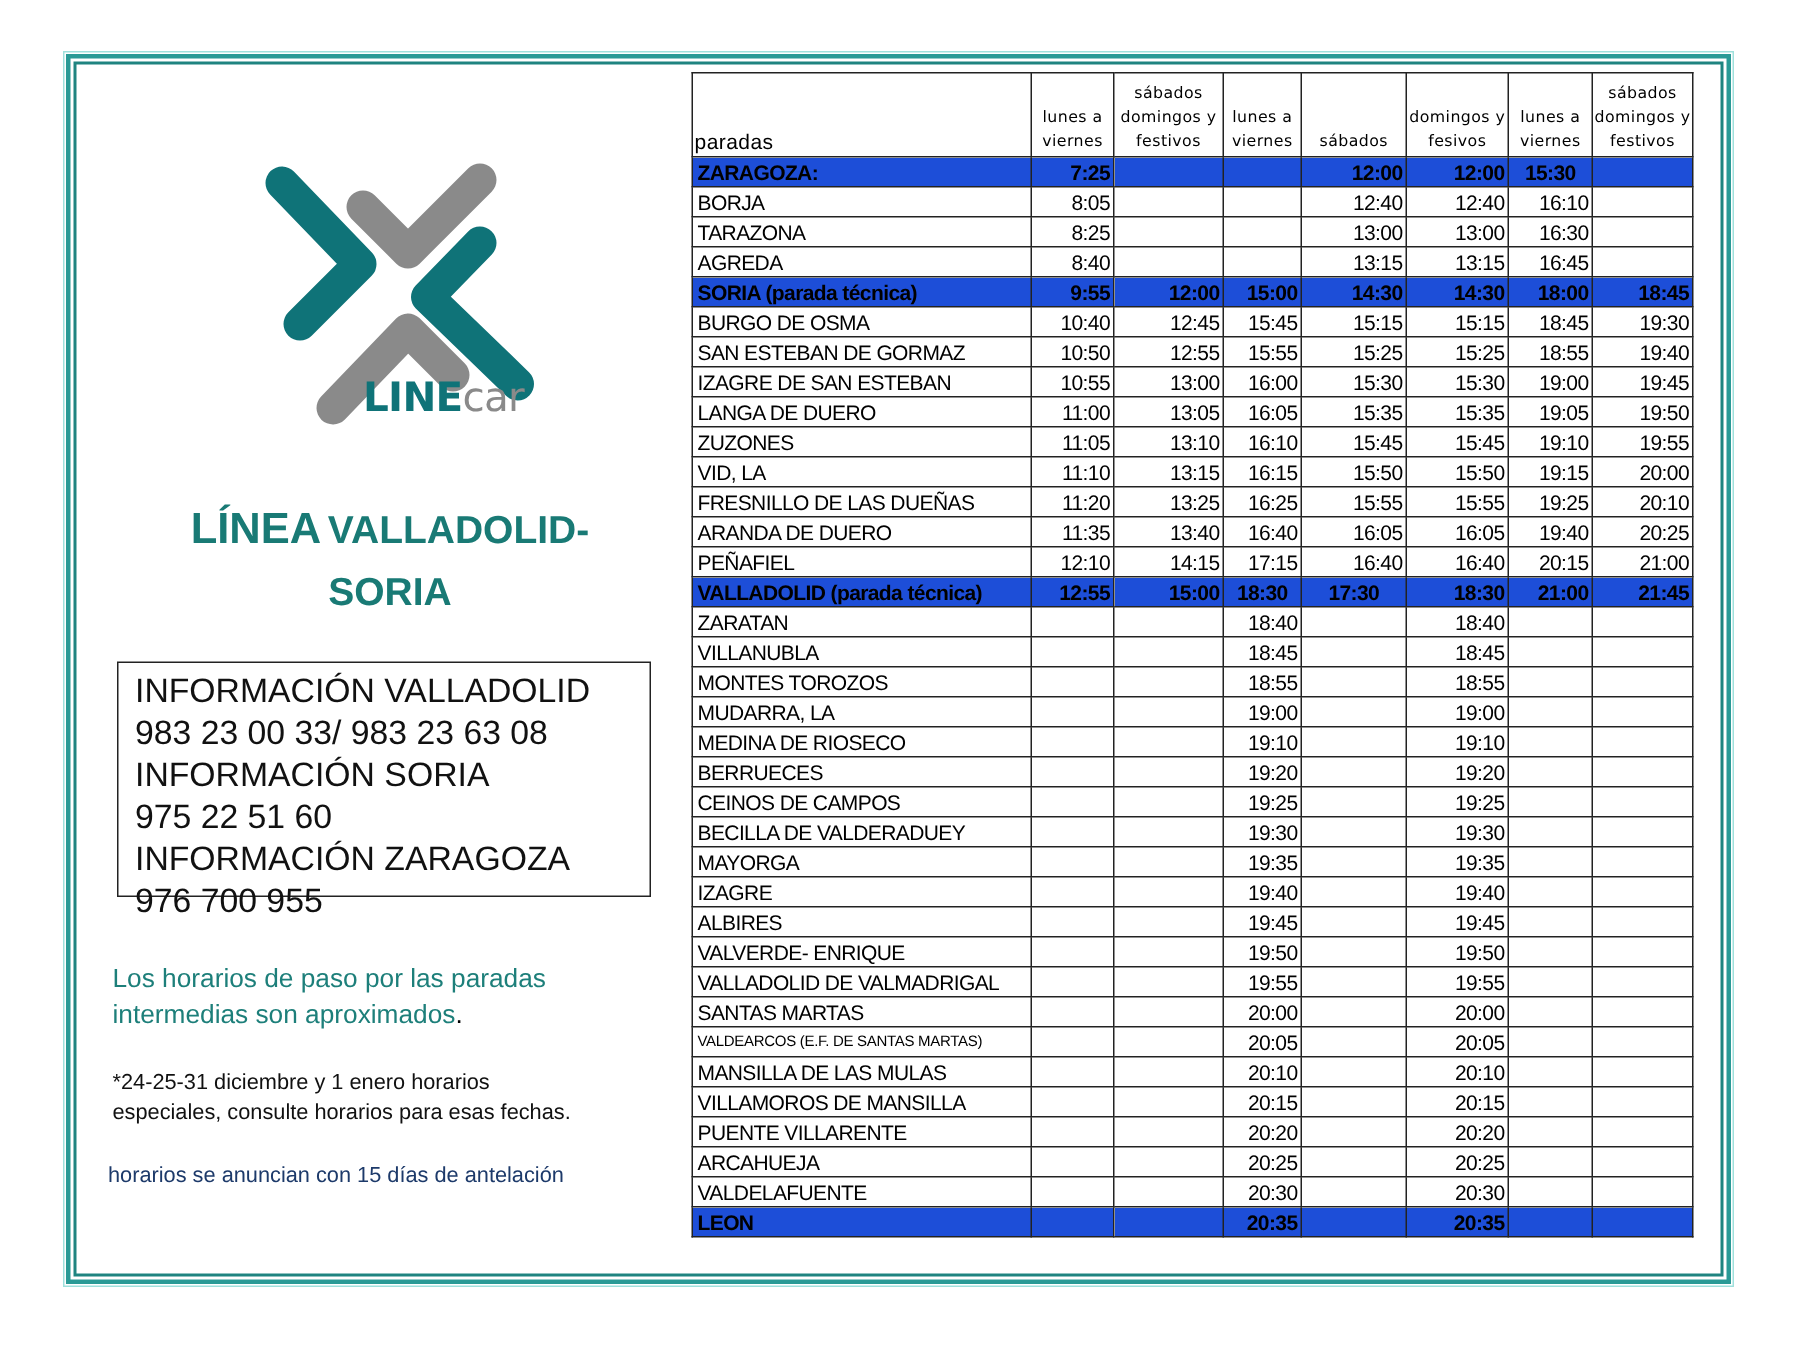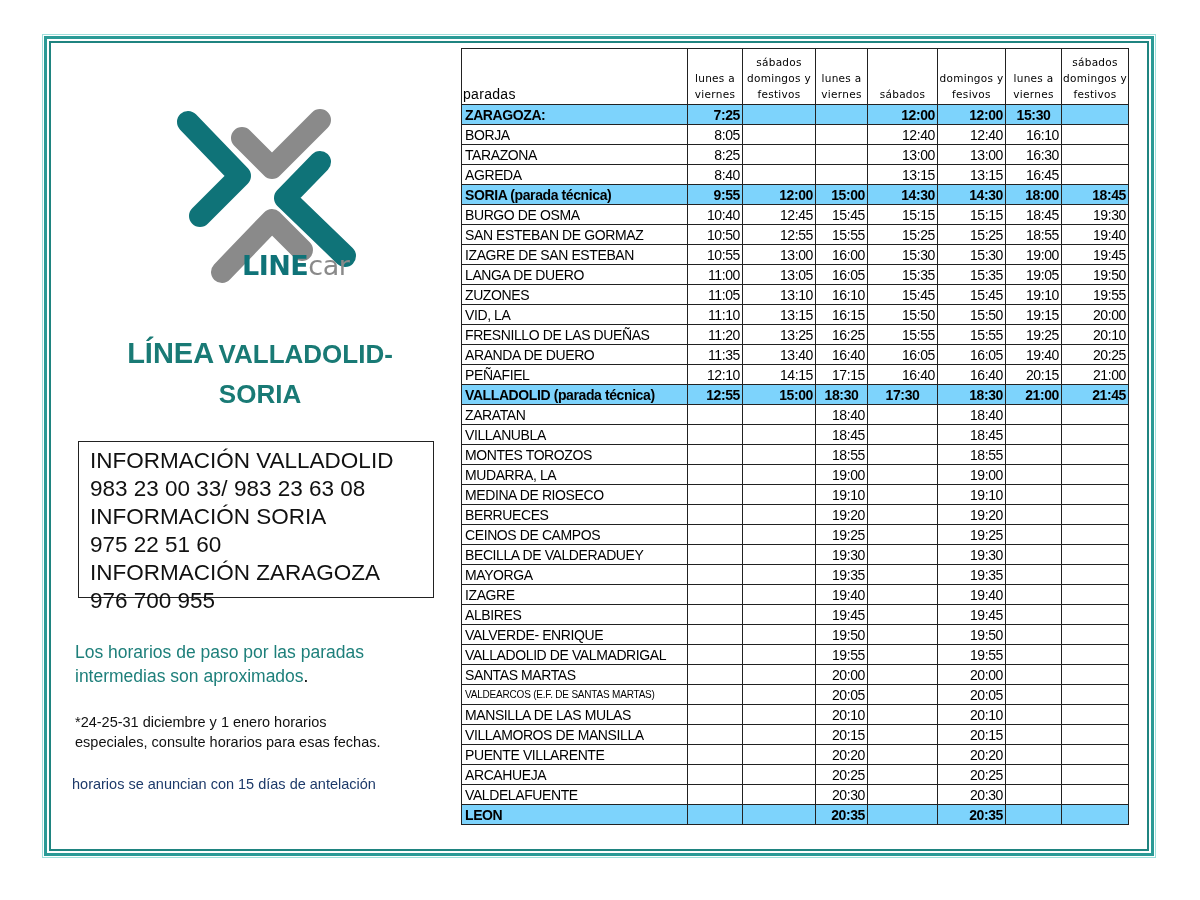--- a/index.html
+++ b/index.html
@@ -73,21 +73,21 @@
     font-family: "DejaVu Sans", sans-serif; font-size: 10.5px; line-height: 16px;
     text-align: center; letter-spacing: 0.3px; white-space: normal; padding: 0 1px 2px;
   }
   .timetable th.stop-head {
     text-align: left; font-family: "Liberation Sans", sans-serif; font-size: 14px;
   }
   .timetable td.stop { text-align: left; padding-left: 3px; letter-spacing: -0.4px; }
   .timetable td.stop.tiny { font-size: 10px; letter-spacing: -0.2px; }
   .timetable td.time { text-align: right; letter-spacing: -0.4px; }
   .timetable td.time.center { text-align: center; }
-  .timetable tr.hl td { background: #7dd3fc; font-weight: bold; }
+  .timetable tr.hl td { background: #1d4ed8; font-weight: bold; }
   .timetable tr.hl td.stop .sub { font-weight: bold; }
 </style>
 </head>
 <body>
 
 <div class="frame-glow"></div>
 <div class="frame-outer"></div>
 <div class="frame-inner"></div>
 
 <svg class="logo" viewBox="0 0 200 210">

